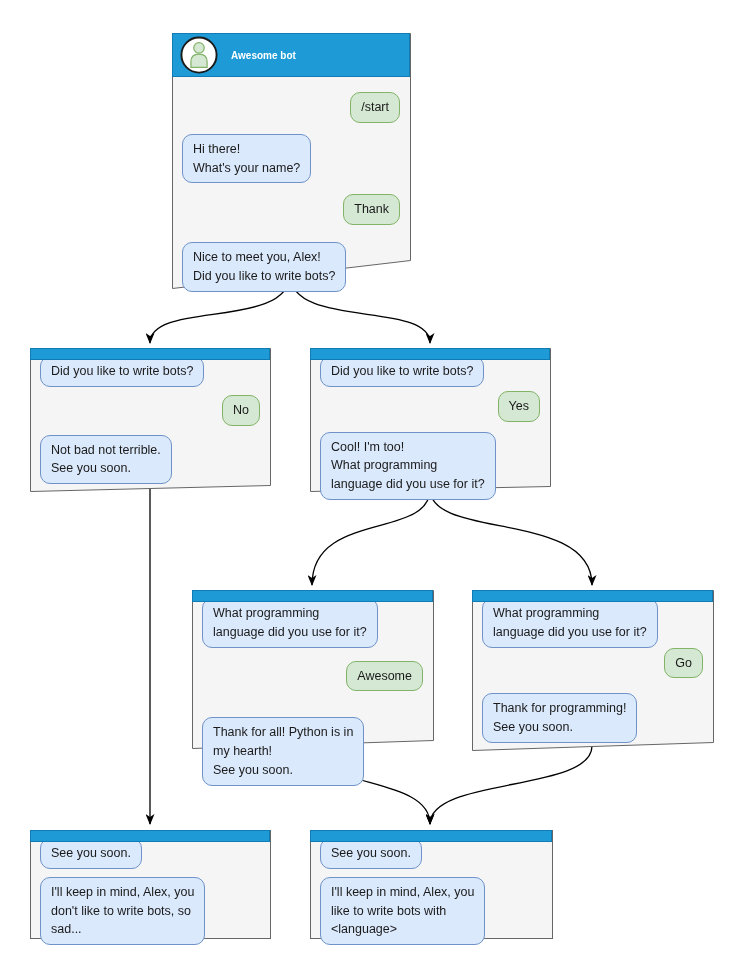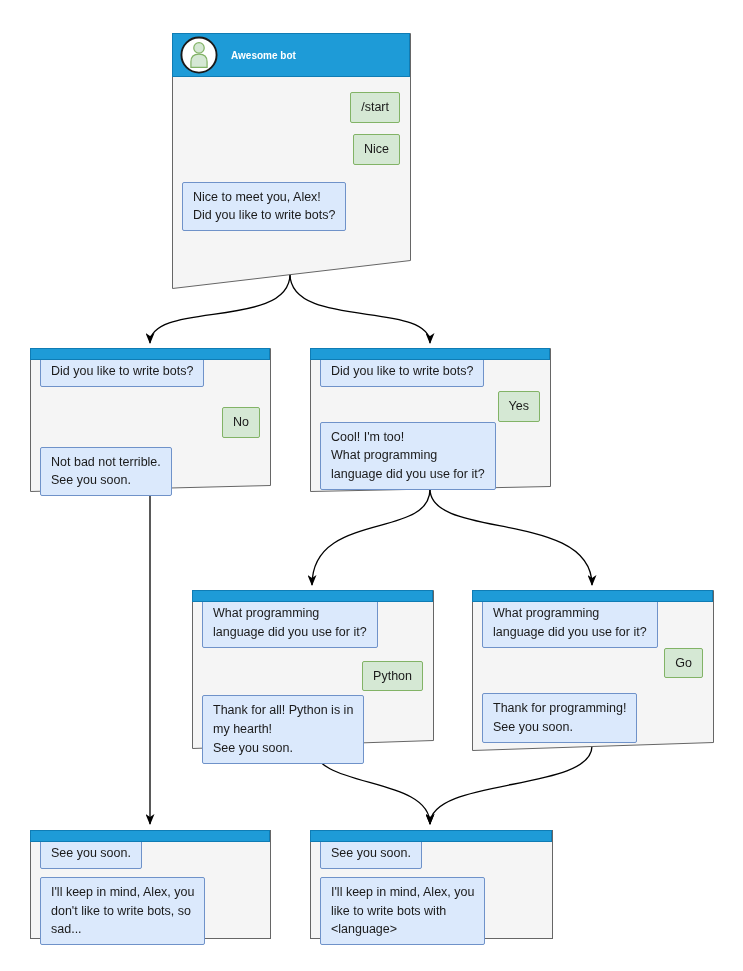--- a/index.html
+++ b/index.html
@@ -31,21 +31,21 @@
     background:var(--header-blue); border:1px solid var(--header-border);
     box-sizing:border-box;
   }
 
   .body {
     position:relative; z-index:1; display:flex; flex-direction:column;
     padding:0 10px; box-sizing:border-box;
   }
   .msg {
     width:fit-content; max-width:180px;
-    border-radius:2px; padding:5px 10px;
+    border-radius:10px; padding:5px 10px;
     font-size:12.5px; line-height:1.5; color:#1a1a1a;
     white-space:pre-line; box-sizing:border-box;
   }
   .msg.bot  { background:var(--bot-bg);  border:1px solid var(--bot-border);  align-self:flex-start; }
   .msg.user { background:var(--user-bg); border:1px solid var(--user-border); align-self:flex-end; }
   .tucked { margin-top:-4px; z-index:1; }
 </style>
 </head>
 <body>
 
@@ -75,63 +75,65 @@
     <div class="titlebar">
       <svg class="avatar" viewBox="0 0 40 40">
         <circle cx="20" cy="20" r="18.5" fill="#ffffff" stroke="#1a1a1a" stroke-width="2"></circle>
         <circle cx="20" cy="12.5" r="5.5" fill="#d5e8d4" stroke="#82b366" stroke-width="1.3"></circle>
         <path d="M11.5,33 L11.5,27 Q11.5,19 20,19 Q28.5,19 28.5,27 L28.5,33 Z" fill="#d5e8d4" stroke="#82b366" stroke-width="1.3"></path>
       </svg>
       <span class="title">Awesome bot</span>
     </div>
     <div class="body">
       <div class="msg user" style="margin-top:15px">/start</div>
-      <div class="msg user" style="margin-top:11px">Nice</div>
+      <div class="msg bot" style="margin-top:11px">Hi there!
+What's your name?</div>
+      <div class="msg user" style="margin-top:11px">Thank</div>
       <div class="msg bot" style="margin-top:17px">Nice to meet you, Alex!
 Did you like to write bots?</div>
     </div>
   </div>
 
   <div class="win" style="left:30px; top:348px; width:240px; height:143px;">
     <svg class="win-shape" width="241" height="144">
         <polygon points="0.5,0.5 240.5,0.5 240.5,137.5 0.5,143.5"></polygon>
       </svg>
     <div class="bar"></div>
     <div class="body">
       <div class="msg bot tucked">Did you like to write bots?</div>
-      <div class="msg user" style="margin-top:20px">No</div>
+      <div class="msg user" style="margin-top:8px">No</div>
       <div class="msg bot" style="margin-top:9px">Not bad not terrible.
 See you soon.</div>
     </div>
   </div>
 
   <div class="win" style="left:310px; top:348px; width:240px; height:143px;">
     <svg class="win-shape" width="241" height="144">
         <polygon points="0.5,0.5 240.5,0.5 240.5,138.5 0.5,143.5"></polygon>
       </svg>
     <div class="bar"></div>
     <div class="body">
       <div class="msg bot tucked">Did you like to write bots?</div>
       <div class="msg user" style="margin-top:4px">Yes</div>
-      <div class="msg bot" style="">Cool! I'm too!
+      <div class="msg bot" style="margin-top:10px">Cool! I'm too!
 What programming
 language did you use for it?</div>
     </div>
   </div>
 
   <div class="win" style="left:192px; top:590px; width:241px; height:158px;">
     <svg class="win-shape" width="242" height="159">
         <polygon points="0.5,0.5 241.5,0.5 241.5,150.5 0.5,158.5"></polygon>
       </svg>
     <div class="bar"></div>
     <div class="body">
       <div class="msg bot tucked">What programming
 language did you use for it?</div>
-      <div class="msg user" style="margin-top:13px">Python</div>
-      <div class="msg bot" style="margin-top:4px">Thank for all! Python is in
+      <div class="msg user" style="margin-top:13px">Awesome</div>
+      <div class="msg bot" style="margin-top:26px">Thank for all! Python is in
 my hearth!
 See you soon.</div>
     </div>
   </div>
 
   <div class="win" style="left:472px; top:590px; width:241px; height:160px;">
     <svg class="win-shape" width="242" height="161">
         <polygon points="0.5,0.5 241.5,0.5 241.5,152.5 0.5,160.5"></polygon>
       </svg>
     <div class="bar"></div>

